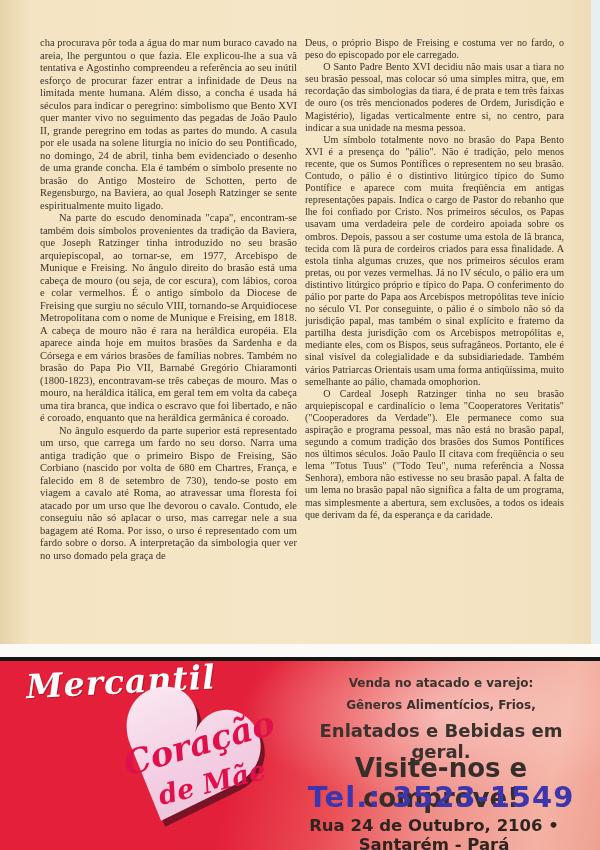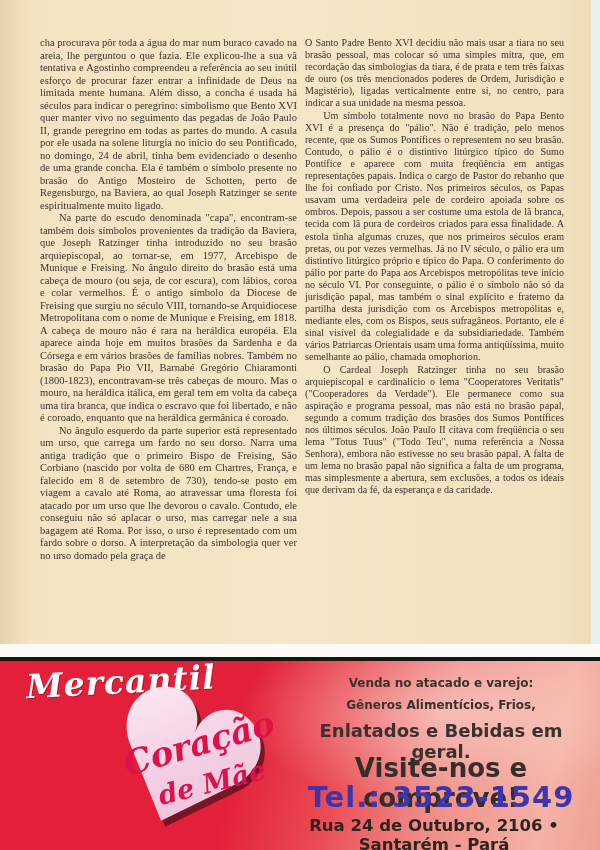--- a/index.html
+++ b/index.html
@@ -55,20 +55,21 @@
 
 <div class="page">
 
   <div class="paper">
     <div class="col col-left">
         <p>cha procurava pôr toda a água do mar num buraco cavado na areia, lhe perguntou o que fazia. Ele explicou-lhe a sua vã tentativa e Agostinho compreendeu a referência ao seu inútil esforço de procurar fazer entrar a infinidade de Deus na limitada mente humana. Além disso, a concha é usada há séculos para indicar o peregrino: simbolismo que Bento XVI quer manter vivo no seguimento das pegadas de João Paulo II, grande peregrino em todas as partes do mundo. A casula por ele usada na solene liturgia no início do seu Pontificado, no domingo, 24 de abril, tinha bem evidenciado o desenho de uma grande concha. Ela é também o símbolo presente no brasão do Antigo Mosteiro de Schotten, perto de Regensburgo, na Baviera, ao qual Joseph Ratzinger se sente espiritualmente muito ligado.</p>
         <p>Na parte do escudo denominada "capa", encontram-se também dois símbolos provenientes da tradição da Baviera, que Joseph Ratzinger tinha introduzido no seu brasão arquiepiscopal, ao tornar-se, em 1977, Arcebispo de Munique e Freising. No ângulo direito do brasão está uma cabeça de mouro (ou seja, de cor escura), com lábios, coroa e colar vermelhos. É o antigo símbolo da Diocese de Freising que surgiu no século VIII, tornando-se Arquidiocese Metropolitana com o nome de Munique e Freising, em 1818. A cabeça de mouro não é rara na heráldica européia. Ela aparece ainda hoje em muitos brasões da Sardenha e da Córsega e em vários brasões de famílias nobres. Também no brasão do Papa Pio VII, Barnabé Gregório Chiaramonti (1800-1823), encontravam-se três cabeças de mouro. Mas o mouro, na heráldica itálica, em geral tem em volta da cabeça uma tira branca, que indica o escravo que foi libertado, e não é coroado, enquanto que na heráldica germânica é coroado.</p>
         <p>No ângulo esquerdo da parte superior está representado um urso, que carrega um fardo no seu dorso. Narra uma antiga tradição que o primeiro Bispo de Freising, São Corbiano (nascido por volta de 680 em Chartres, França, e falecido em 8 de setembro de 730), tendo-se posto em viagem a cavalo até Roma, ao atravessar uma floresta foi atacado por um urso que lhe devorou o cavalo. Contudo, ele conseguiu não só aplacar o urso, mas carregar nele a sua bagagem até Roma. Por isso, o urso é representado com um fardo sobre o dorso. A interpretação da simbologia quer ver no urso domado pela graça de</p>
       </div>
     <div class="col col-right">
+        <p>Deus, o próprio Bispo de Freising e costuma ver no fardo, o peso do episcopado por ele carregado.</p>
         <p>O Santo Padre Bento XVI decidiu não mais usar a tiara no seu brasão pessoal, mas colocar só uma simples mitra, que, em recordação das simbologias da tiara, é de prata e tem três faixas de ouro (os três mencionados poderes de Ordem, Jurisdição e Magistério), ligadas verticalmente entre si, no centro, para indicar a sua unidade na mesma pessoa.</p>
         <p>Um símbolo totalmente novo no brasão do Papa Bento XVI é a presença do "pálio". Não é tradição, pelo menos recente, que os Sumos Pontífices o representem no seu brasão. Contudo, o pálio é o distintivo litúrgico típico do Sumo Pontífice e aparece com muita freqüência em antigas representações papais. Indica o cargo de Pastor do rebanho que lhe foi confiado por Cristo. Nos primeiros séculos, os Papas usavam uma verdadeira pele de cordeiro apoiada sobre os ombros. Depois, passou a ser costume uma estola de lã branca, tecida com lã pura de cordeiros criados para essa finalidade. A estola tinha algumas cruzes, que nos primeiros séculos eram pretas, ou por vezes vermelhas. Já no IV século, o pálio era um distintivo litúrgico próprio e típico do Papa. O conferimento do pálio por parte do Papa aos Arcebispos metropólitas teve início no século VI. Por conseguinte, o pálio é o símbolo não só da jurisdição papal, mas também o sinal explícito e fraterno da partilha desta jurisdição com os Arcebispos metropólitas e, mediante eles, com os Bispos, seus sufragâneos. Portanto, ele é sinal visível da colegialidade e da subsidiariedade. Também vários Patriarcas Orientais usam uma forma antiqüíssima, muito semelhante ao pálio, chamada omophorion.</p>
         <p>O Cardeal Joseph Ratzinger tinha no seu brasão arquiepiscopal e cardinalício o lema "Cooperatores Veritatis" ("Cooperadores da Verdade"). Ele permanece como sua aspiração e programa pessoal, mas não está no brasão papal, segundo a comum tradição dos brasões dos Sumos Pontífices nos últimos séculos. João Paulo II citava com freqüência o seu lema "Totus Tuus" ("Todo Teu", numa referência a Nossa Senhora), embora não estivesse no seu brasão papal. A falta de um lema no brasão papal não significa a falta de um programa, mas simplesmente a abertura, sem exclusões, a todos os ideais que derivam da fé, da esperança e da caridade.</p>
       </div>
   </div>
 
   <div class="scan-edge"></div>
   <div class="white-band"></div>
   <div class="black-rule"></div>
 

